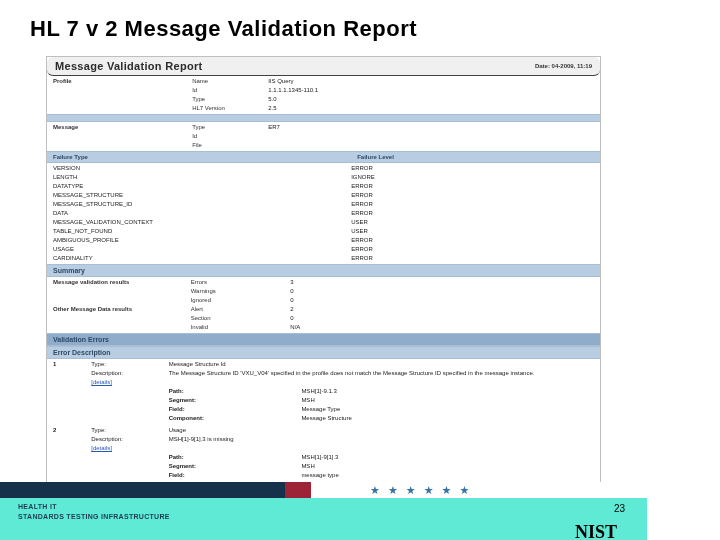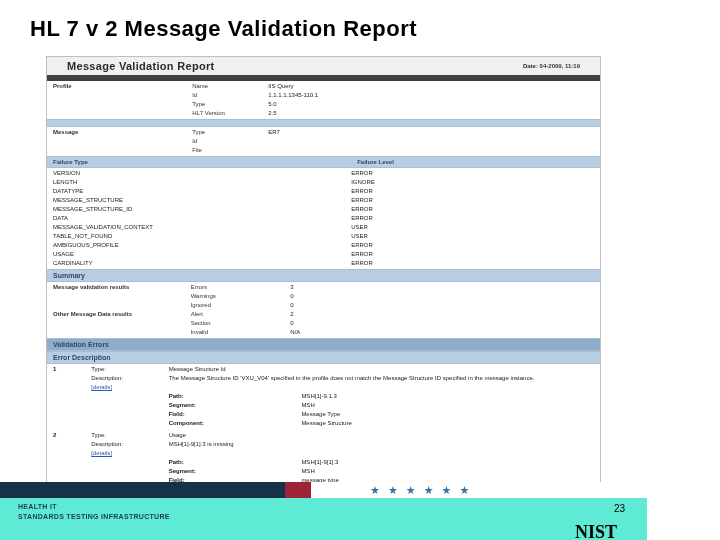--- a/index.html
+++ b/index.html
@@ -5,21 +5,21 @@
   * { box-sizing: border-box; margin: 0; padding: 0; }
   html, body { width: 720px; height: 540px; font-family: Arial, Helvetica, sans-serif; background: #fff; overflow: hidden; }
 
   .slide { width: 647px; height: 540px; position: relative; display: flex; flex-direction: column; }
 
   .title { font-family: "Arial Black", Arial, sans-serif; font-size: 22px; font-weight: 900; color: #000; padding: 16px 0 14px 30px; letter-spacing: 0.5px; }
 
   .report-wrap { margin: 0 46px 0 46px; flex: 1 1 auto; overflow: hidden; }
   .report { border: 1px solid #bfbfbf; background: #fff; }
 
-  .mvr-header { display: flex; justify-content: space-between; align-items: center; background: #f0f0f0; border-bottom: 6px solid #404040; padding: 3px 20px; }
+  .mvr-header { display: flex; justify-content: space-between; align-items: center; background: #f0f0f0; border-bottom: 1px solid #404040; padding: 3px 8px; border-radius: 6px; }
   .mvr-title { font-size: 11px; font-weight: bold; letter-spacing: 0.3px; color: #2b2b2b; }
   .mvr-date  { font-size: 6px; color: #333; font-weight: bold; }
 
   .section-head { background: #b8cde2; color: #2d4a66; font-size: 7px; font-weight: bold; padding: 2px 6px; border-top: 1px solid #a9bed3; border-bottom: 1px solid #a9bed3; }
   .section-head.dark { background: #8faccb; }
   .errgrid-head { display: flex; background: #b8cde2; color: #2d4a66; font-size: 6px; font-weight: bold; border-top: 1px solid #a9bed3; border-bottom: 1px solid #a9bed3; }
   .errgrid-head > div { padding: 2px 6px; }
   .errgrid-head .c1 { flex: 0 0 55%; }
   .errgrid-head .c2 { flex: 0 0 45%; }
 

